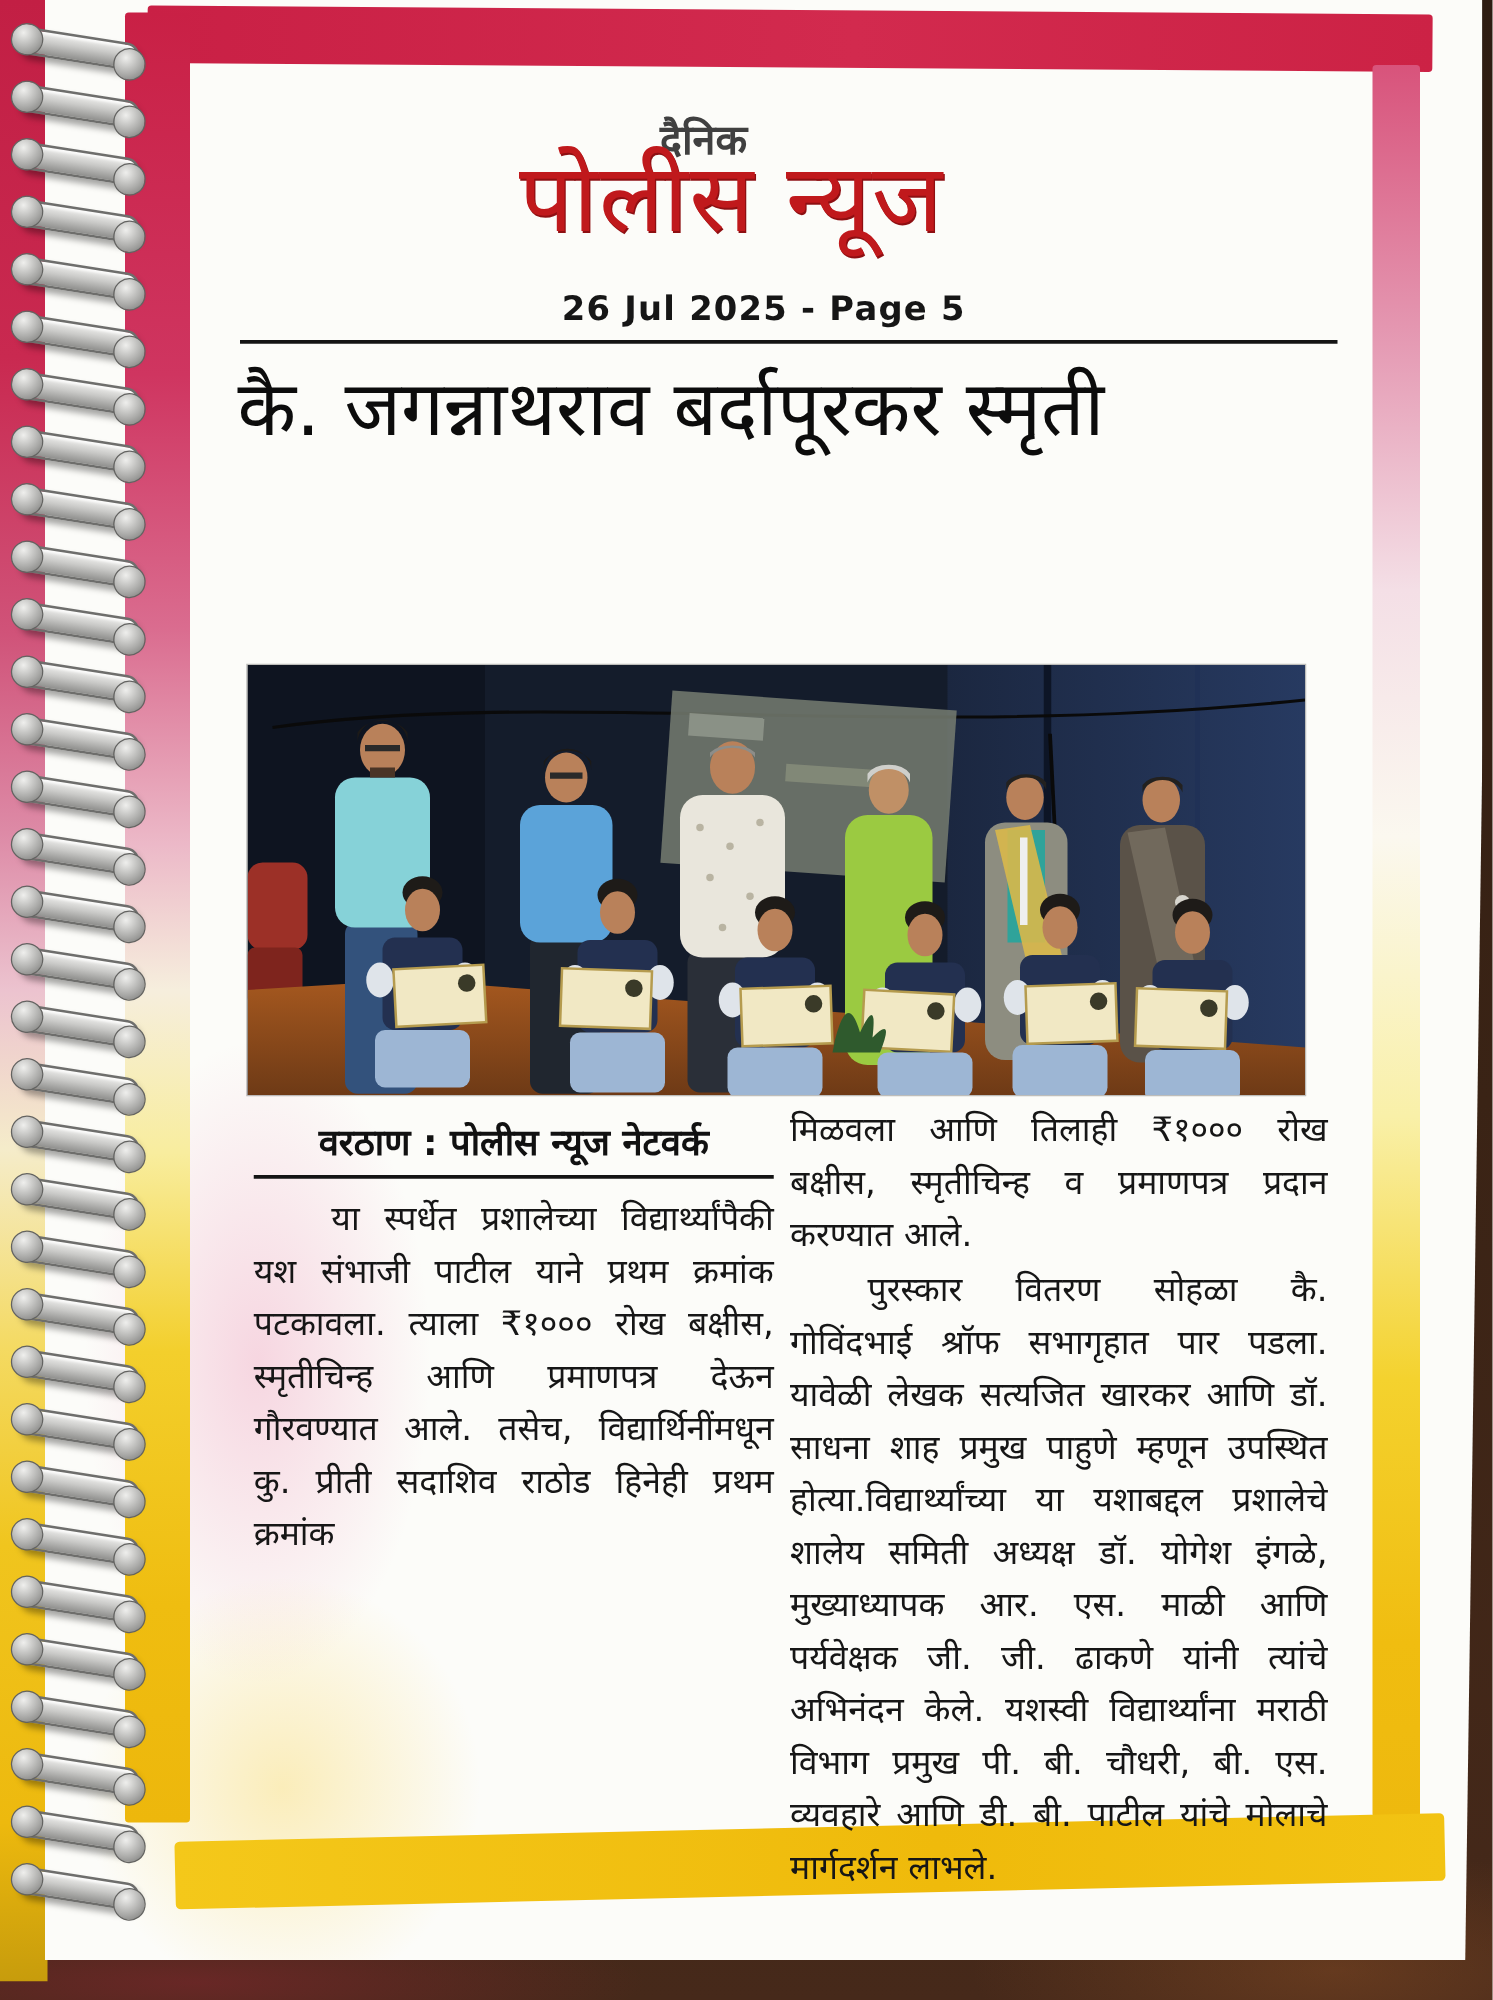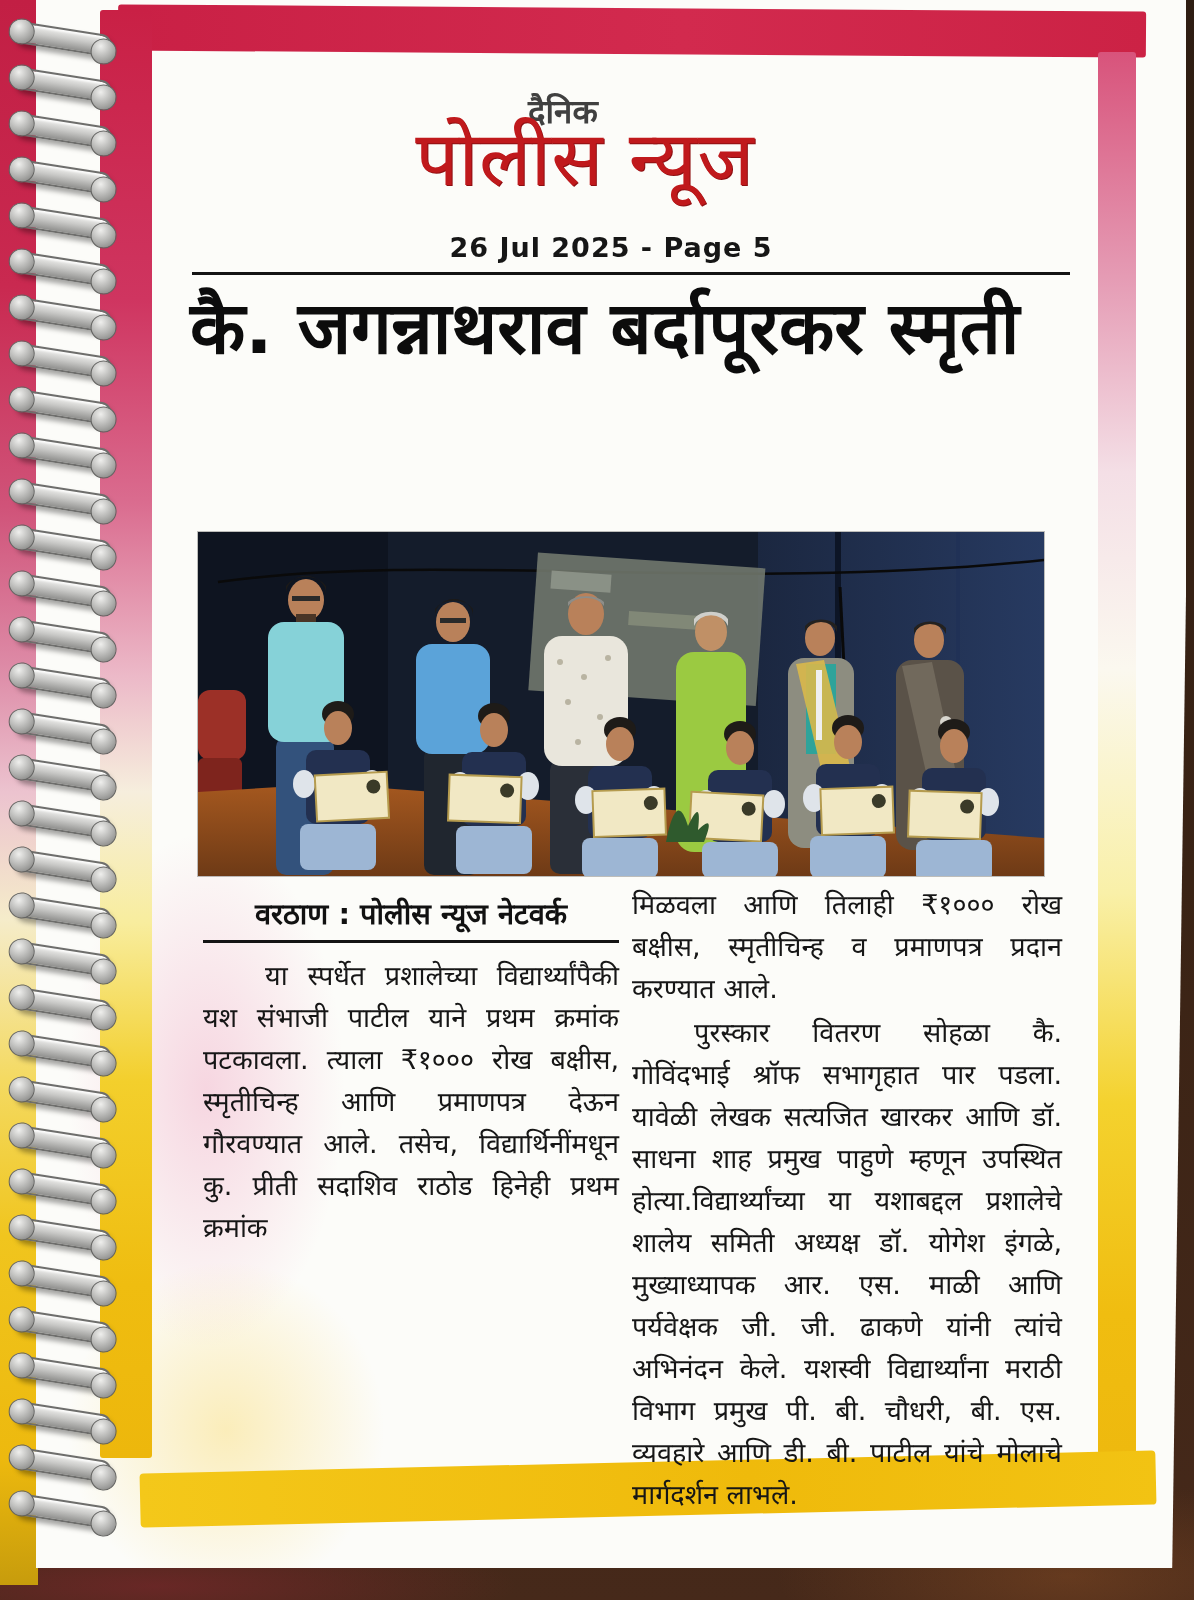--- a/index.html
+++ b/index.html
@@ -55,21 +55,21 @@
     font-size:76px;font-weight:400;color:#c0191c;letter-spacing:1px;
     text-shadow:1px 1px 0 #8e0f12;}
   .url-line{position:absolute;left:0;top:202px;width:100%;text-align:center;
     font-size:27px;color:#161616;letter-spacing:.5px;}
   .date-line{position:absolute;left:0;top:232px;width:100%;text-align:center;
     font-size:27px;color:#161616;font-weight:600;letter-spacing:1px;}
   .rule-top{position:absolute;left:156px;top:272px;width:878px;height:3px;background:#141414;}
 
   
   .headline{position:absolute;left:154px;top:290px;width:880px;
-    font-size:72px;line-height:76px;font-weight:700;color:#0c0c0c;}
+    font-size:61px;line-height:76px;font-weight:400;color:#0c0c0c;}
 
   
   .photo{position:absolute;left:162px;top:532px;width:846px;height:344px;overflow:hidden;
     box-shadow:0 0 0 1px rgba(0,0,0,.25);}
 
   
   .col{position:absolute;color:#161616;}
   .col p{margin:0 0 2px 0;font-size:27px;line-height:42px;text-align:justify;}
   .col p.indent{text-indent:2.3em;}
   .col-left{left:167px;top:894px;width:416px;}

